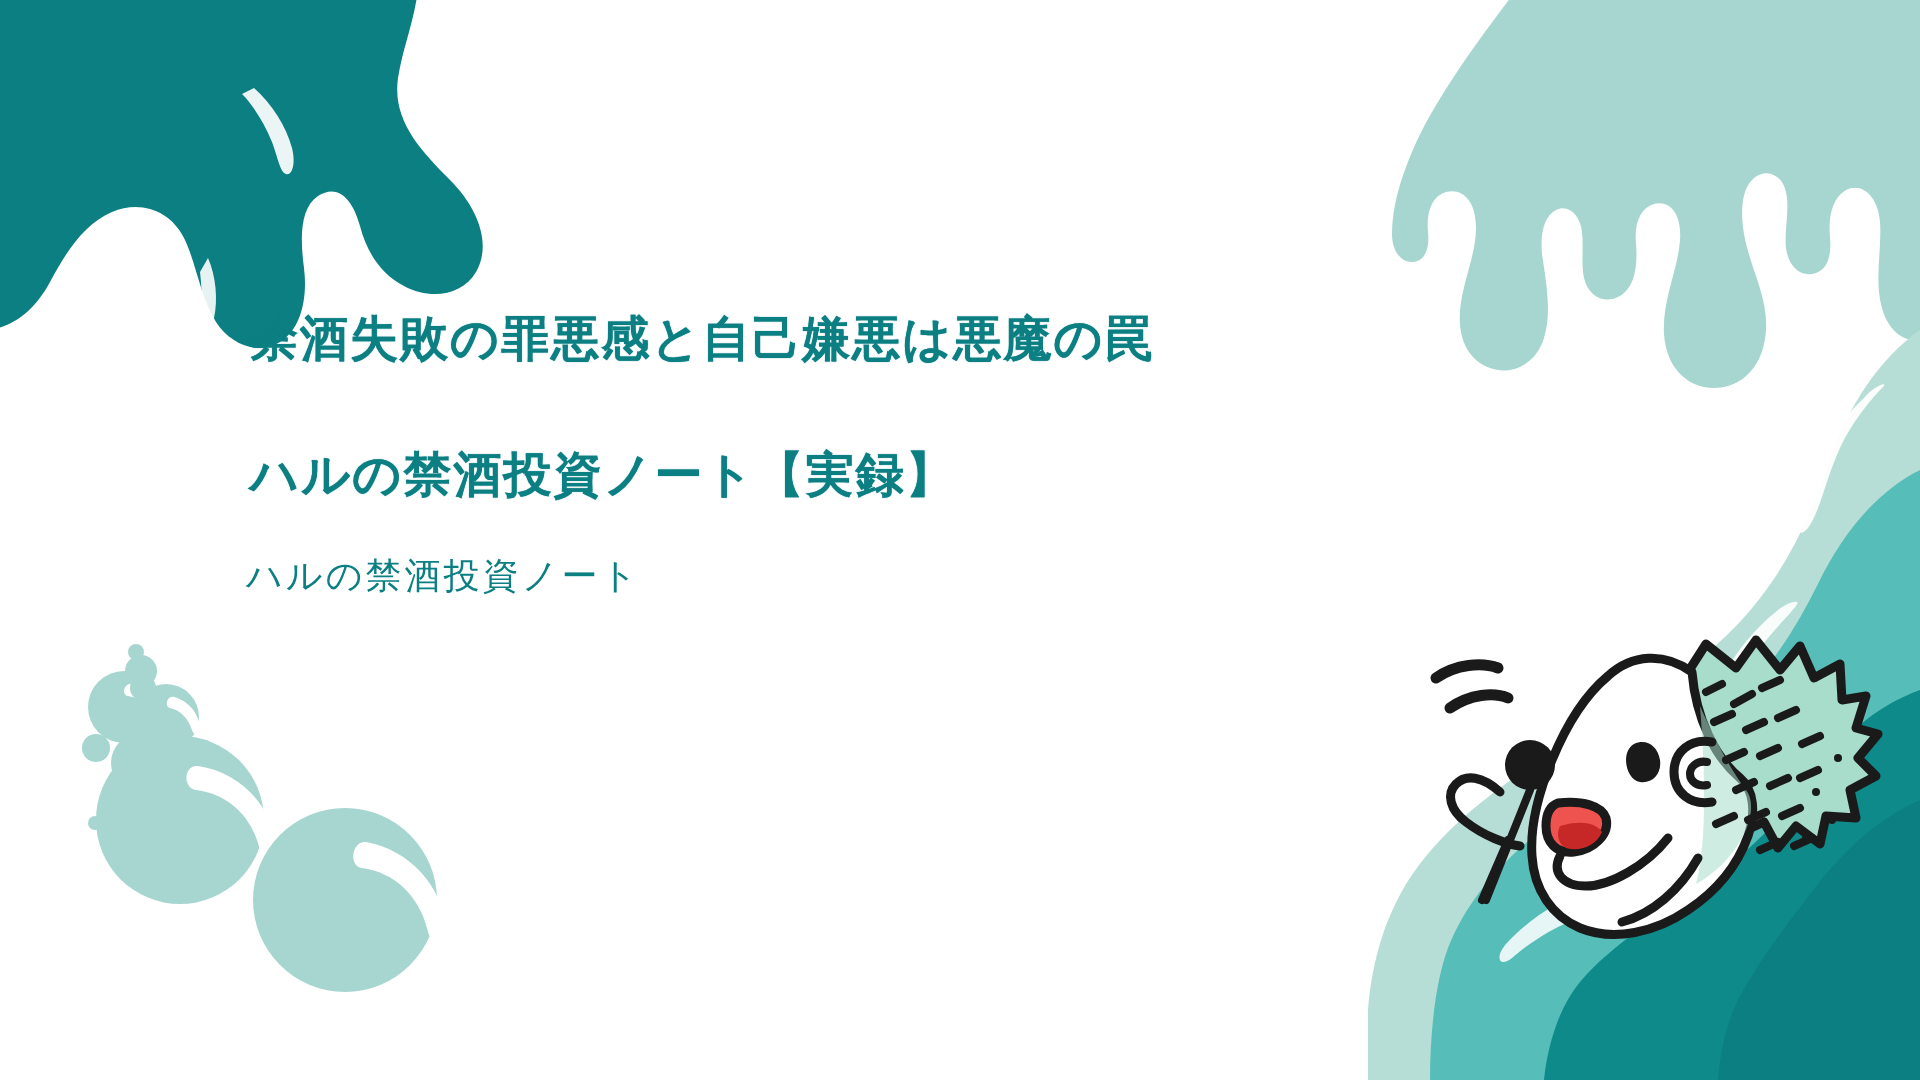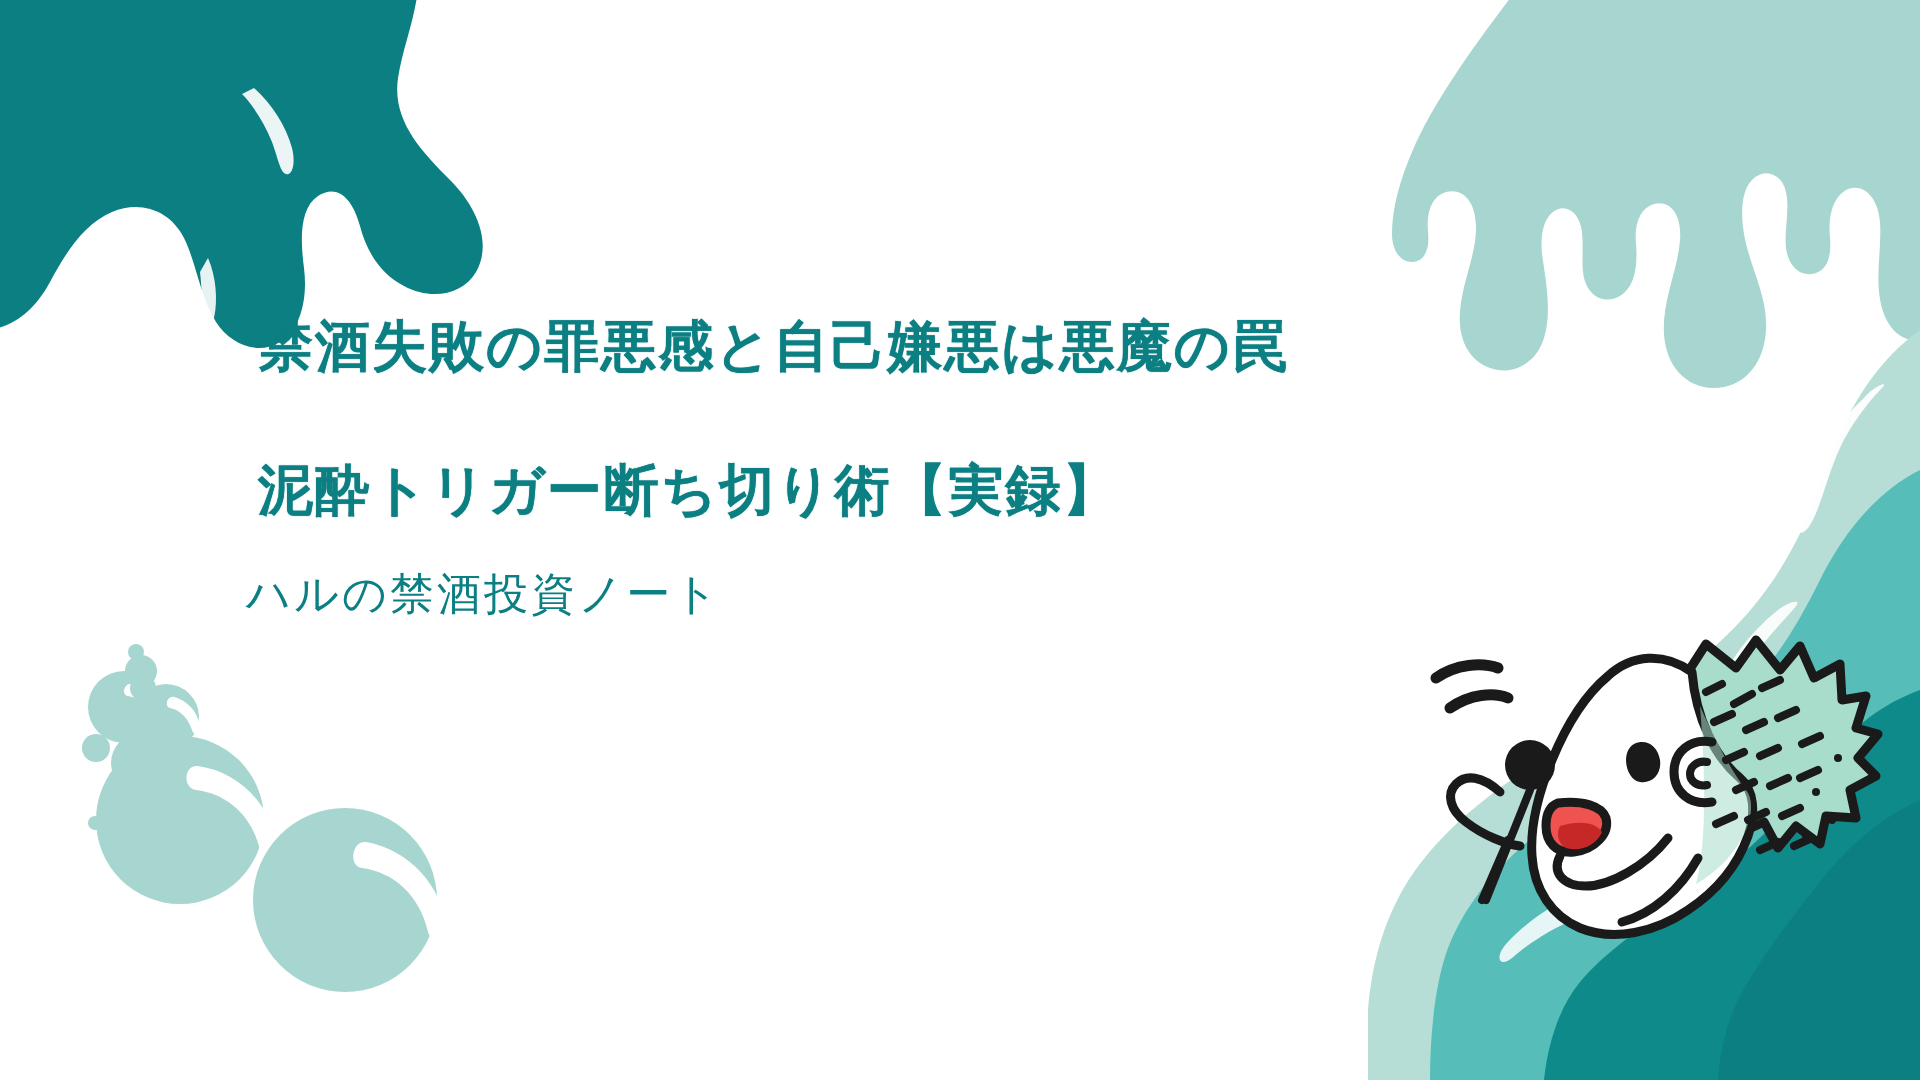--- a/index.html
+++ b/index.html
@@ -24,32 +24,32 @@
     position:absolute;
     left:246px;
     top:268px;
     width:1560px;
     z-index:40;
   }
   .title-line{
     color:#0c7f83;
     font-family:"DejaVu Sans","Liberation Sans",sans-serif;
     font-weight:700;
-    font-size:55px;
+    font-size:48px;
     line-height:132px;
     letter-spacing:2px;
     white-space:nowrap;
-    margin:12px;
+    margin:4px;
     text-shadow:0 0 1px #0c7f83;
   }
   #subtitle{
     color:#0c7f83;
     font-family:"DejaVu Sans","Liberation Sans",sans-serif;
     font-weight:400;
-    font-size:44px;
+    font-size:36px;
     line-height:52px;
     letter-spacing:3px;
     margin:10px 0 0 0;
     white-space:nowrap;
   }
 </style>
 </head>
 <body>
 
 <div id="stage">
@@ -362,17 +362,17 @@
 
       <g stroke="#1a1a1a" stroke-width="11" stroke-linecap="round" fill="none">
         <path d="M 1436,678 C 1456,664 1482,662 1498,668"></path>
         <path d="M 1450,708 C 1470,694 1494,692 1508,698"></path>
       </g>
     </g>
   </svg>
 
   <div id="text-block">
     <div class="title-line">禁酒失敗の罪悪感と自己嫌悪は悪魔の罠</div>
-    <div class="title-line">泥酔トリガー断ち切り術【実録】</div>
+    <div class="title-line">ハルの禁酒投資ノート【実録】</div>
     <div id="subtitle">ハルの禁酒投資ノート</div>
   </div>
 
 </div>
 
 </body></html>

